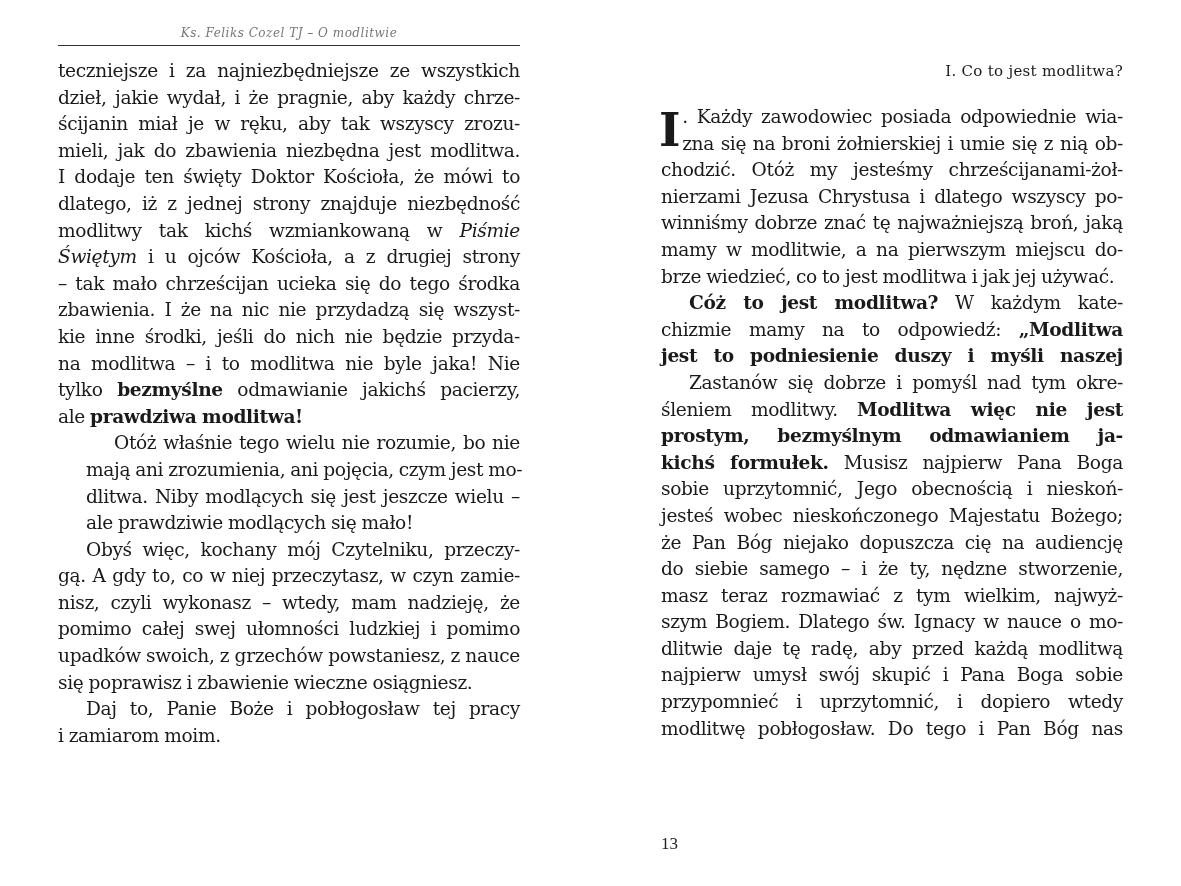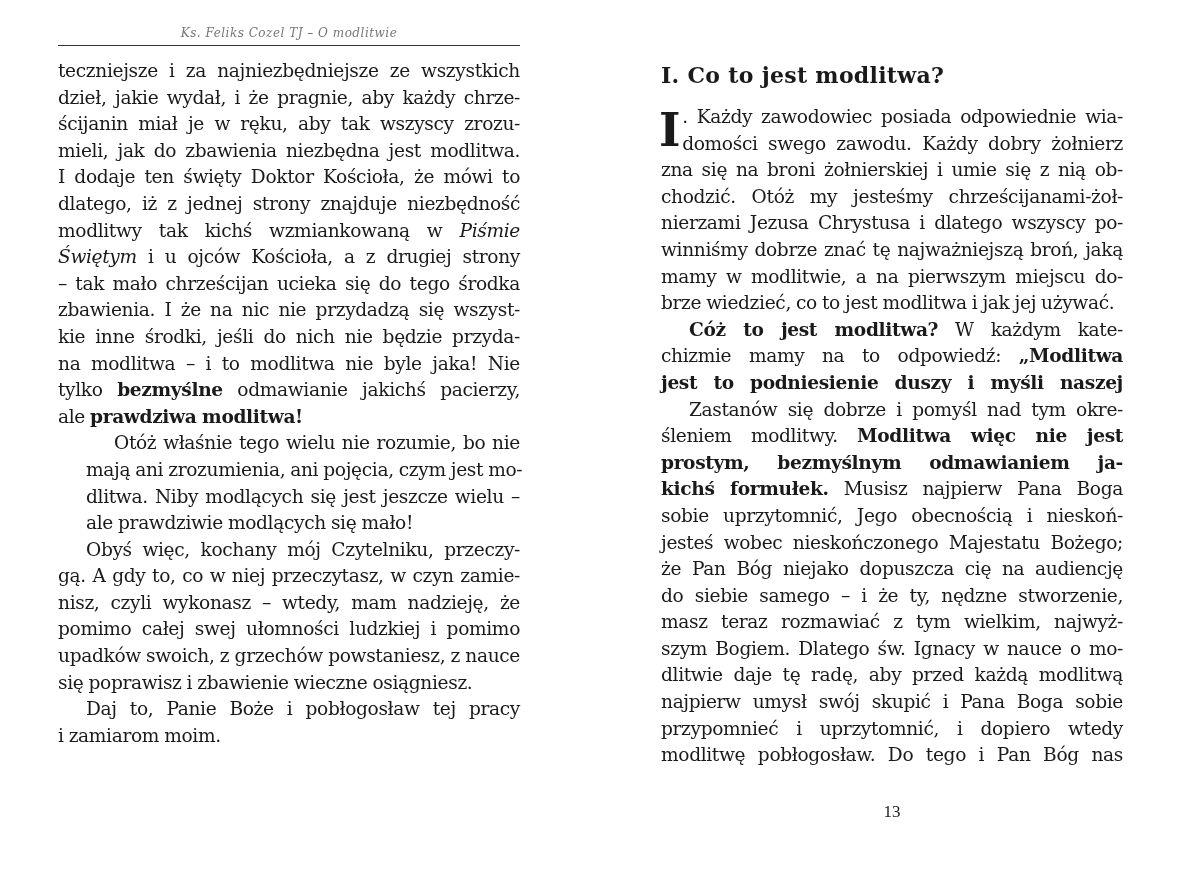--- a/index.html
+++ b/index.html
@@ -20,29 +20,29 @@
   }
   .page.left .body-text { top: 58px; }
   .page.right .body-text { top: 104px; }
   .body-text p { margin: 0; }
   .indent { text-indent: 28px; }
   .ln { display: block; text-align: justify; text-align-last: justify; white-space: nowrap; }
   .ln.last { text-align-last: left; }
   b { font-weight: bold; }
   i { font-style: italic; }
   .chapter-title {
-    position: absolute; top: 62px; left: 0; width: 100%; text-align: left;
-    font-family: "DejaVu Serif", serif; font-weight: bold; font-size: 22px; letter-spacing: 0.3px;
+    position: absolute; top: 62px; left: 0; width: 100%; text-align: right;
+    font-family: "DejaVu Serif", serif; font-weight: normal; font-size: 15px; letter-spacing: 0.3px;
   }
   .dropcap {
     float: left; font-family: "DejaVu Serif", serif; font-weight: bold;
     font-size: 46px; line-height: 44px; margin: 4px 2px 0 -2px;
   }
   .page-number {
-    position: absolute; top: 802px; left: 0; width: 100%; text-align: center;
+    position: absolute; top: 834px; left: 0; width: 100%; text-align: left;
     font-family: "Liberation Serif", serif; font-size: 17px; color: #222;
   }
 </style>
 </head>
 <body>
 
 <div class="page left">
   <div class="running-head">Ks. Feliks Cozel TJ – O modlitwie</div>
   <div class="head-rule"></div>
   <div class="body-text">
@@ -82,21 +82,20 @@
     </p>
   </div>
 </div>
 
 <div class="page right">
   <div class="chapter-title">I. Co to jest modlitwa?</div>
   <div class="body-text">
     <p>
       <span class="dropcap">I</span>
       <span class="ln">. Każdy zawodowiec posiada odpowiednie wia-</span>
-      <span class="ln">domości swego zawodu. Każdy dobry żołnierz</span>
       <span class="ln">zna się na broni żołnierskiej i umie się z nią ob-</span>
       <span class="ln">chodzić. Otóż my jesteśmy chrześcijanami-żoł-</span>
       <span class="ln">nierzami Jezusa Chrystusa i dlatego wszyscy po-</span>
       <span class="ln">winniśmy dobrze znać tę najważniejszą broń, jaką</span>
       <span class="ln">mamy w modlitwie, a na pierwszym miejscu do-</span>
       <span class="ln last">brze wiedzieć, co to jest modlitwa i jak jej używać.</span>
     </p>
     <p>
       <span class="ln" style="padding-left:28px"><b>Cóż to jest modlitwa?</b> <span>W każdym kate-</span></span>
       <span class="ln"><span>chizmie mamy na to odpowiedź:</span> <b>„Modlitwa</b></span>

